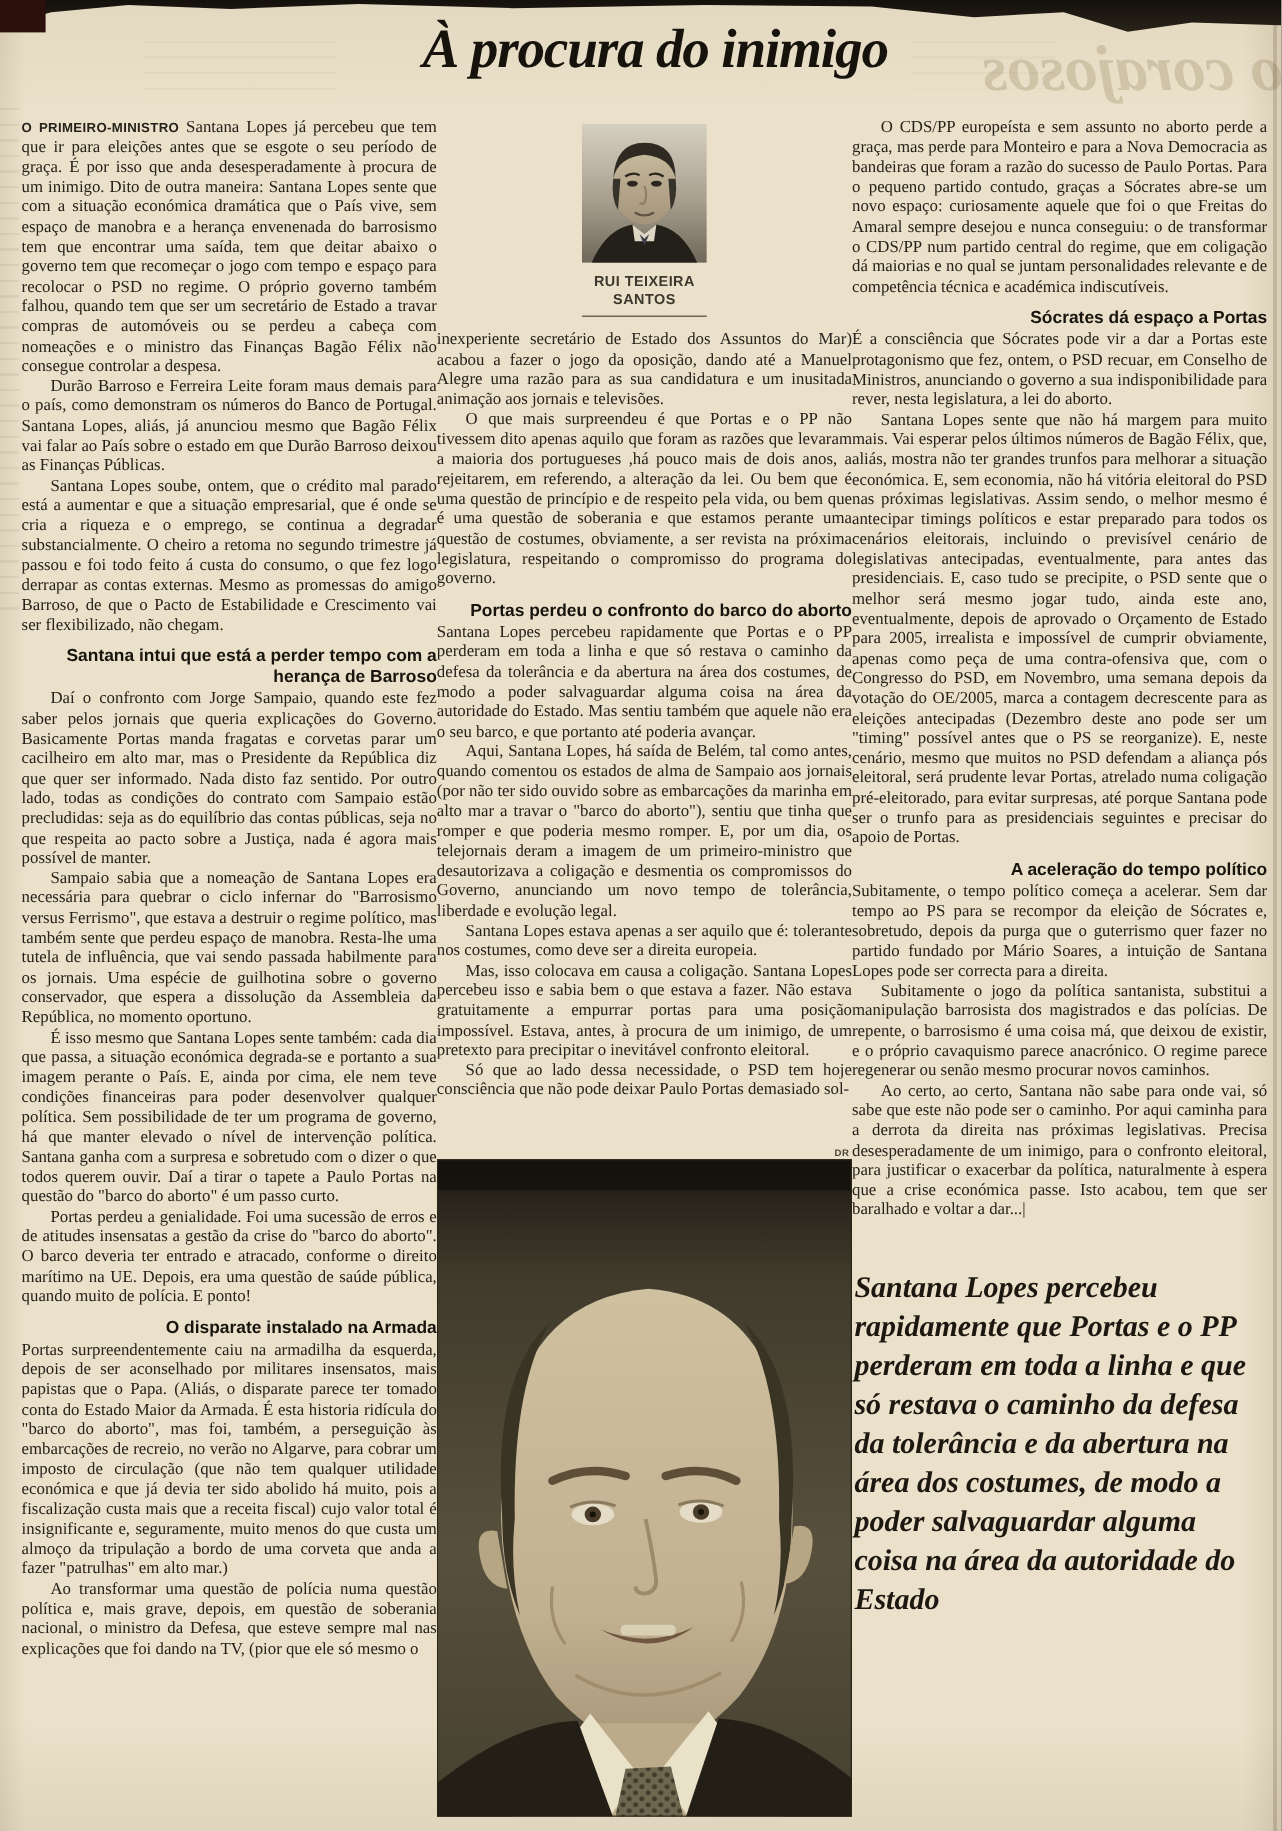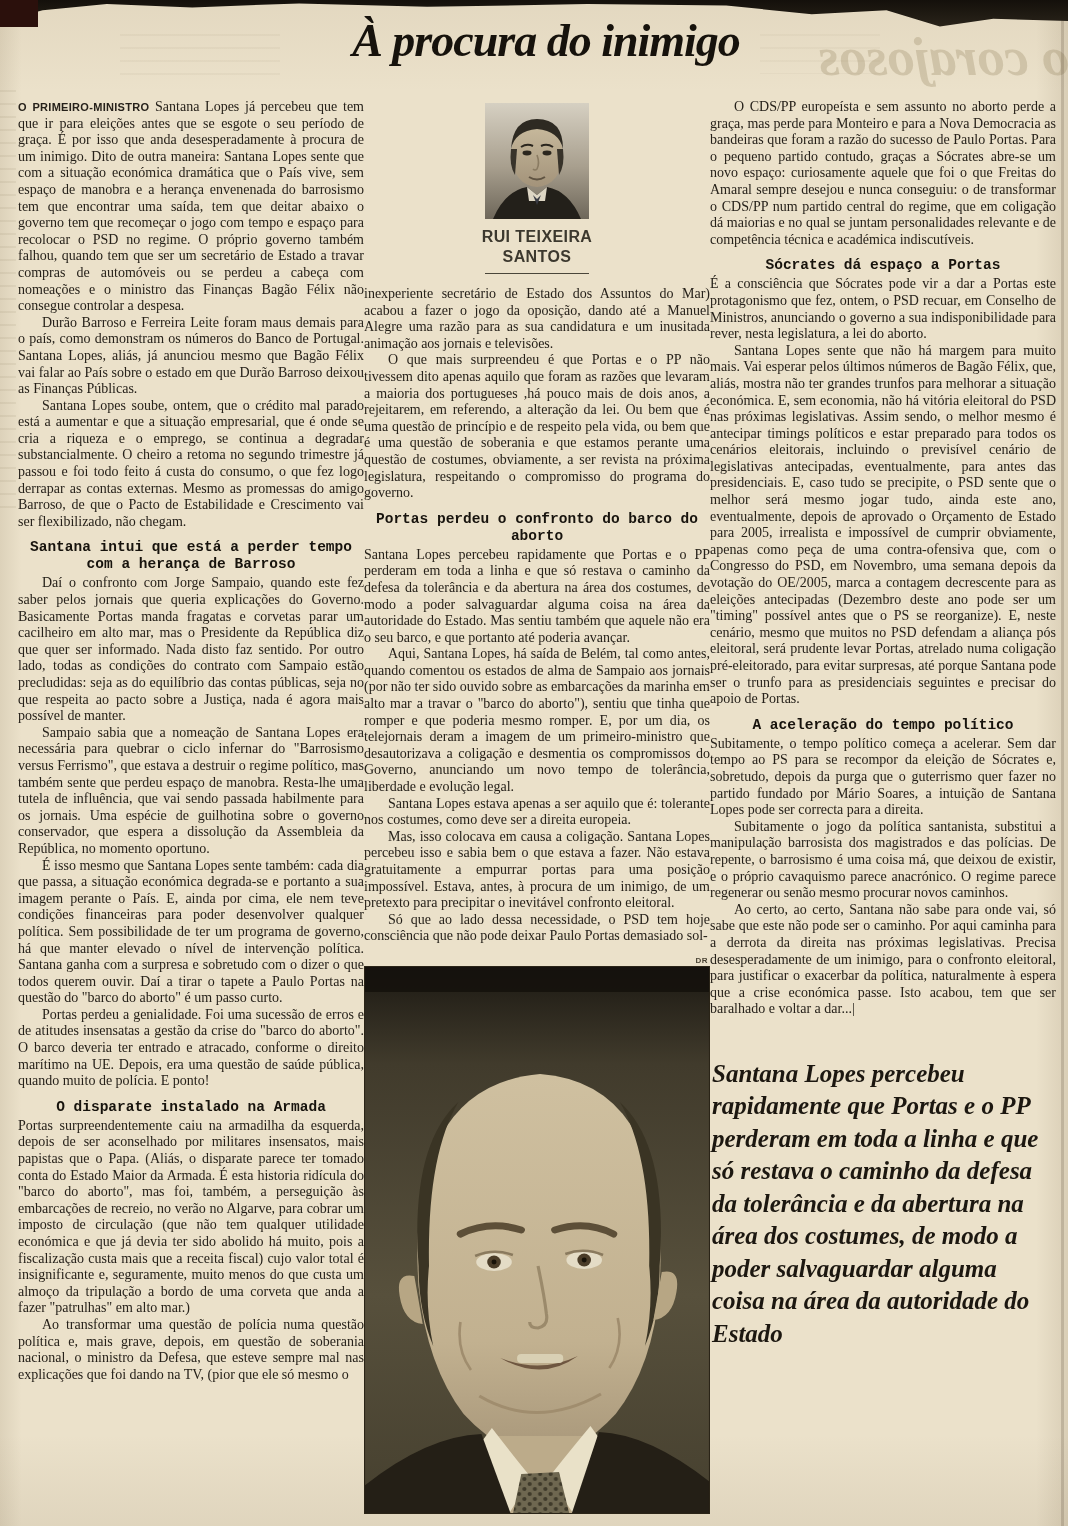--- a/index.html
+++ b/index.html
@@ -55,31 +55,31 @@
     text-align:justify;text-indent:24px;
     font-family:"Liberation Serif", serif;
   }
   p.body.noindent{text-indent:0;}
   .lead{
     font-family:"Liberation Sans", sans-serif;
     font-weight:bold;font-size:11px;letter-spacing:.3px;
   }
   h3.subhead{
     margin:9px 0 2px 0;
-    font-family:Liberation Mono, monospace;
+    font-family:Liberation Sans, sans-serif;
     font-weight:bold;font-size:14.5px;line-height:17px;
-    color:#17130d;text-align:center;
+    color:#17130d;text-align:right;
   }
   
   .author{margin:6px 0 12px 0;text-align:center;}
   .author svg{display:block;margin:0 auto;}
   .author-caption{
     margin-top:8px;
     font-family:"Liberation Sans", sans-serif;
-    font-weight:bold;font-size:16px;line-height:1.25;
+    font-weight:bold;font-size:12px;line-height:1.25;
     color:#3c382e;letter-spacing:.4px;
   }
   .caption-rule{
     width:104px;margin:6px auto 0 auto;
     border-bottom:1.5px solid #4a463a;
   }
   
   .photo-wrap{margin-top:auto;flex:0 0 auto;padding-bottom:6px;}
   .photo-credit{
     text-align:right;

